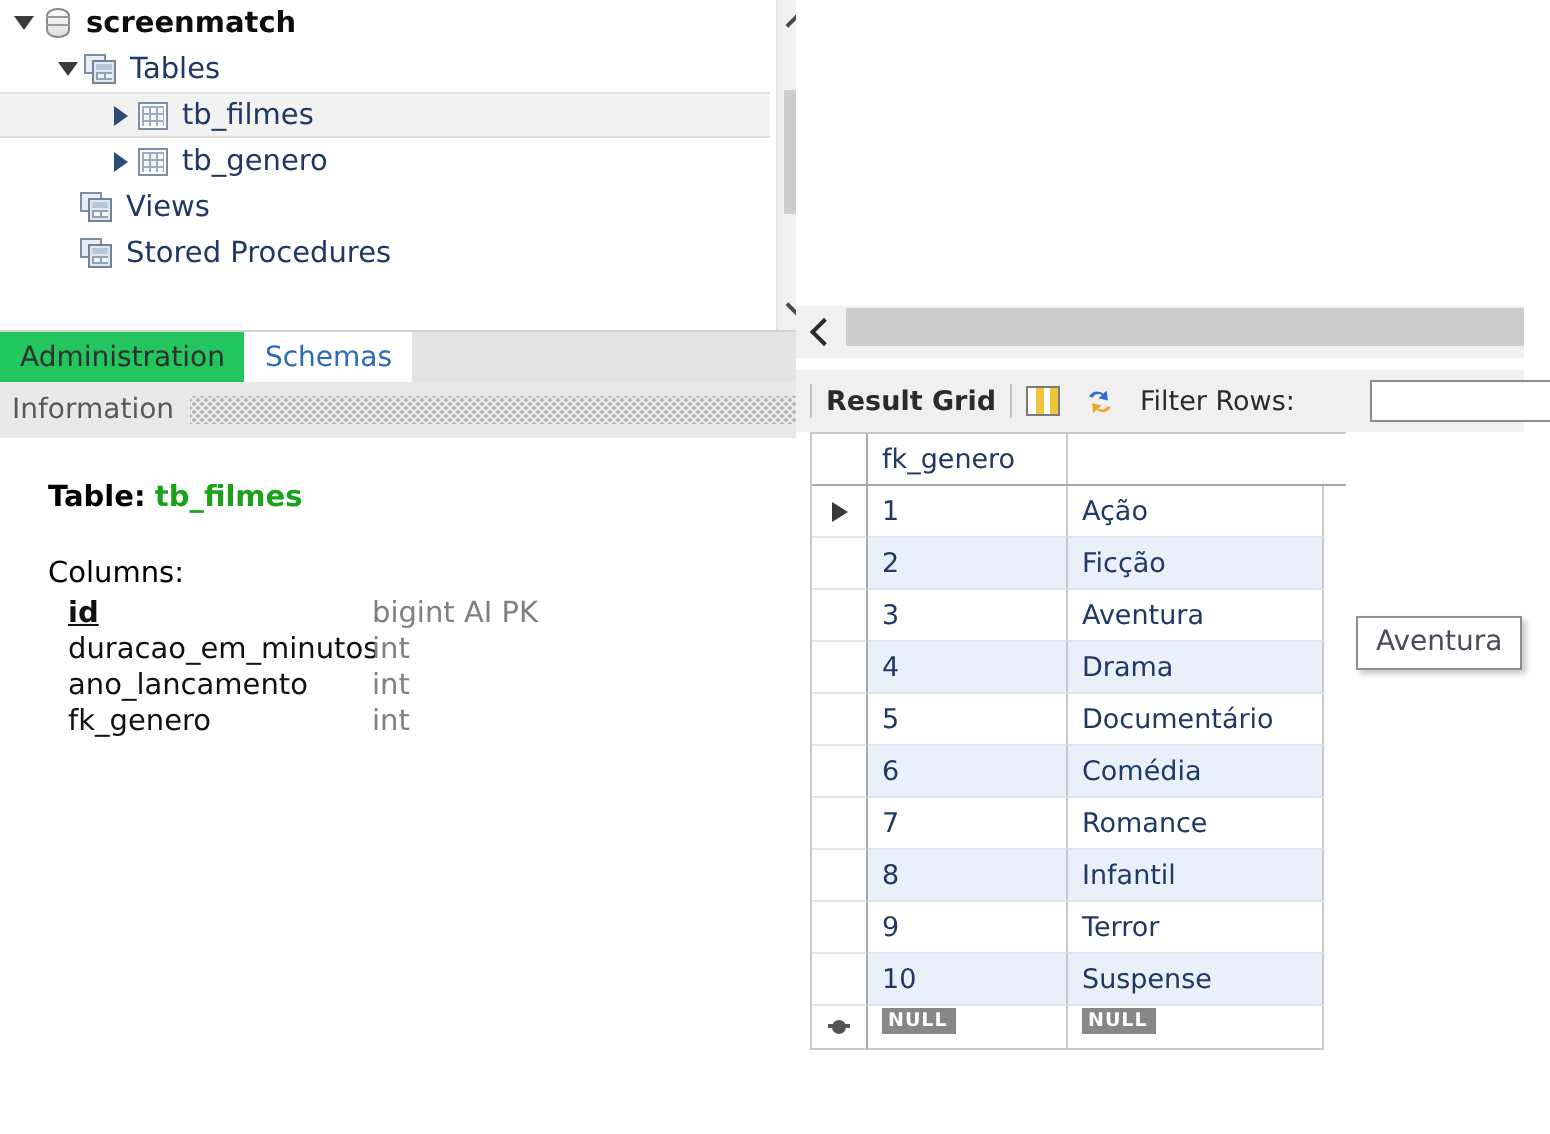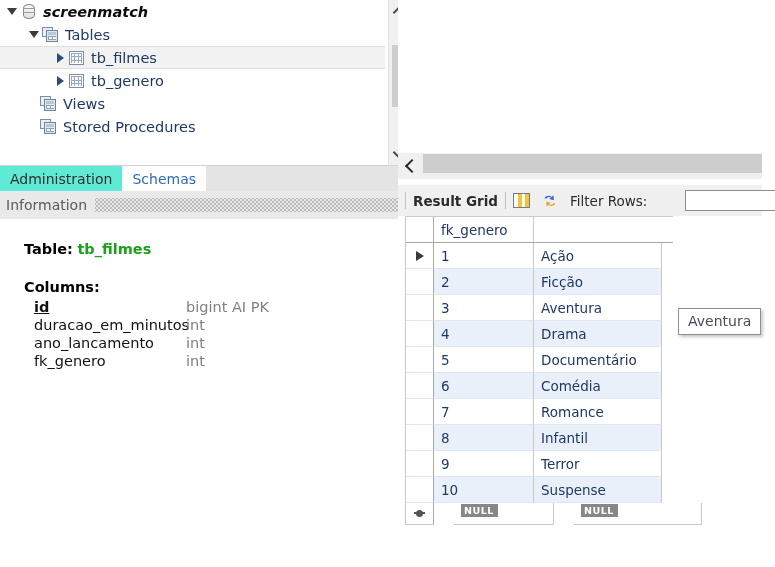--- a/index.html
+++ b/index.html
@@ -167,21 +167,21 @@
     border-top: 1px solid #d2d2d2;
     box-sizing: border-box;
     display: flex;
     align-items: stretch;
   }
   .ptab {
     display: flex; align-items: center;
     padding: 0 10px;
     font-size: 14px;
     color: #303030;
-    background: #5eead4;
+    background: #22c55e;
     cursor: default;
   }
   .ptab.active {
     background: #ffffff;
     color: #2b6cb8;
   }
 
   
   #info-header {
     position: absolute; left: 0; top: 191px;
@@ -211,21 +211,21 @@
     width: 411px; height: 348px;
     background: #ffffff;
     padding: 22px 0 0 24px;
     box-sizing: border-box;
     font-size: 14.5px;
     color: #000;
   }
   #info-body .title-line { margin-bottom: 22px; }
   #info-body .kw { font-weight: bold; color: #000; margin-top: 24px; }
   #info-body .tname { font-weight: bold; color: #1aa21a; }
-  #info-body .cols-head { font-weight: bold; margin-bottom: 3px; }
+  #info-body .cols-head { font-weight: normal; margin-bottom: 3px; }
   .col-row {
     display: flex;
     line-height: 18px;
     padding-left: 10px;
     align-items: center;
   }
   .col-name {
     width: 152px;
     color: #111;
   }
@@ -381,21 +381,21 @@
   .null-badge {
     display: inline-block;
     background: #878787;
     color: #ffffff;
     font-size: 9.5px;
     font-weight: bold;
     letter-spacing: 0.5px;
     padding: 1px 4px 1px 3px;
     line-height: 11px;
   }
-  .grid-row.nullrow { height: 22px; gap: 20px; }
+  .grid-row.nullrow { height: 22px; }
   .grid-row.nullrow .gcell { border-bottom: 1px solid #c9c9c9; align-items: flex-start; padding-top: 1px; }
   .grid-row.nullrow .c-marker { align-items: center; padding-top: 0; }
 
   
   #cell-tooltip {
     position: absolute;
     left: 678px; top: 308px;
     padding: 4px 9px 5px 9px;
     background: #ffffff;
     border: 1px solid #8f8f8f;
@@ -408,21 +408,21 @@
 </style>
 </head>
 <body>
 
 <div id="app">
 
   <div id="left-panel">
 
     <div id="schema-tree">
 
-      <div class="tree-row" style="padding-left:4px;font-style:italic;">
+      <div class="tree-row" style="padding-left:4px;">
         <span class="expander">
             <span class="tri-down"></span>
           </span>
         <span class="ic ic-db">
           <span class="cyl"></span>
             <span class="ln" style="top:5px;"></span>
             <span class="ln" style="top:9px;"></span>
         </span>
         <span class="tree-label bold">screenmatch</span>
       </div>

